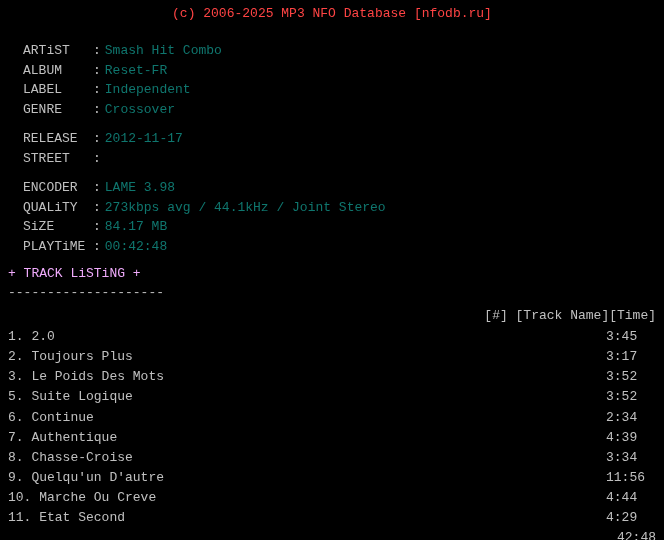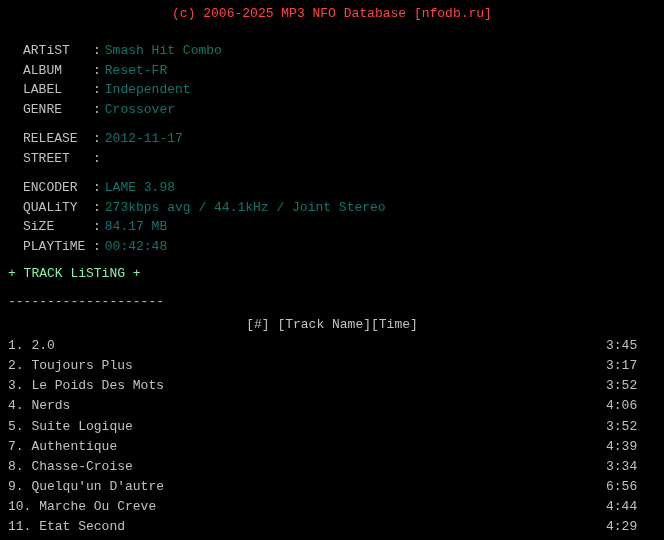--- a/index.html
+++ b/index.html
@@ -34,31 +34,31 @@
       margin-left: 15px;
     }
     .info-sep {
       color: #c0c0c0;
       margin-right: 4px;
     }
     .info-value {
       color: #0f766e;
     }
     .section-title {
-      color: #86efac;
+      color: #f0abfc;
       margin-top: 8px;
-      margin-bottom: 13px;
+      margin-bottom: 4px;
     }
     .section-divider {
       color: #c0c0c0;
       margin-bottom: 8px;
     }
     .track-header {
       display: flex;
-      justify-content: center;
+      justify-content: flex-end;
       margin-bottom: 4px;
     }
     .track-row {
       display: flex;
       justify-content: space-between;
       line-height: 1.55;
     }
     .track-num-name {
       flex: 1;
     }
@@ -153,38 +153,38 @@
     </div>
     <div class="track-row">
       <span class="track-num-name">2.  Toujours Plus</span>
       <span class="track-time">3:17</span>
     </div>
     <div class="track-row">
       <span class="track-num-name">3.  Le Poids Des Mots</span>
       <span class="track-time">3:52</span>
     </div>
     <div class="track-row">
-      <span class="track-num-name">4.  Nerds</span>
-      <span class="track-time">4:06</span>
+      <span class="track-num-name">5.  Suite Logique</span>
+      <span class="track-time">3:52</span>
     </div>
     <div class="track-row">
-      <span class="track-num-name">5.  Suite Logique</span>
-      <span class="track-time">3:52</span>
+      <span class="track-num-name">6.  Continue</span>
+      <span class="track-time">2:34</span>
     </div>
     <div class="track-row">
       <span class="track-num-name">7.  Authentique</span>
       <span class="track-time">4:39</span>
     </div>
     <div class="track-row">
       <span class="track-num-name">8.  Chasse-Croise</span>
       <span class="track-time">3:34</span>
     </div>
     <div class="track-row">
       <span class="track-num-name">9.  Quelqu'un D'autre</span>
-      <span class="track-time">6:56</span>
+      <span class="track-time">11:56</span>
     </div>
     <div class="track-row">
       <span class="track-num-name">10.  Marche Ou Creve</span>
       <span class="track-time">4:44</span>
     </div>
     <div class="track-row">
       <span class="track-num-name">11.  Etat Second</span>
       <span class="track-time">4:29</span>
     </div>
   </div>

